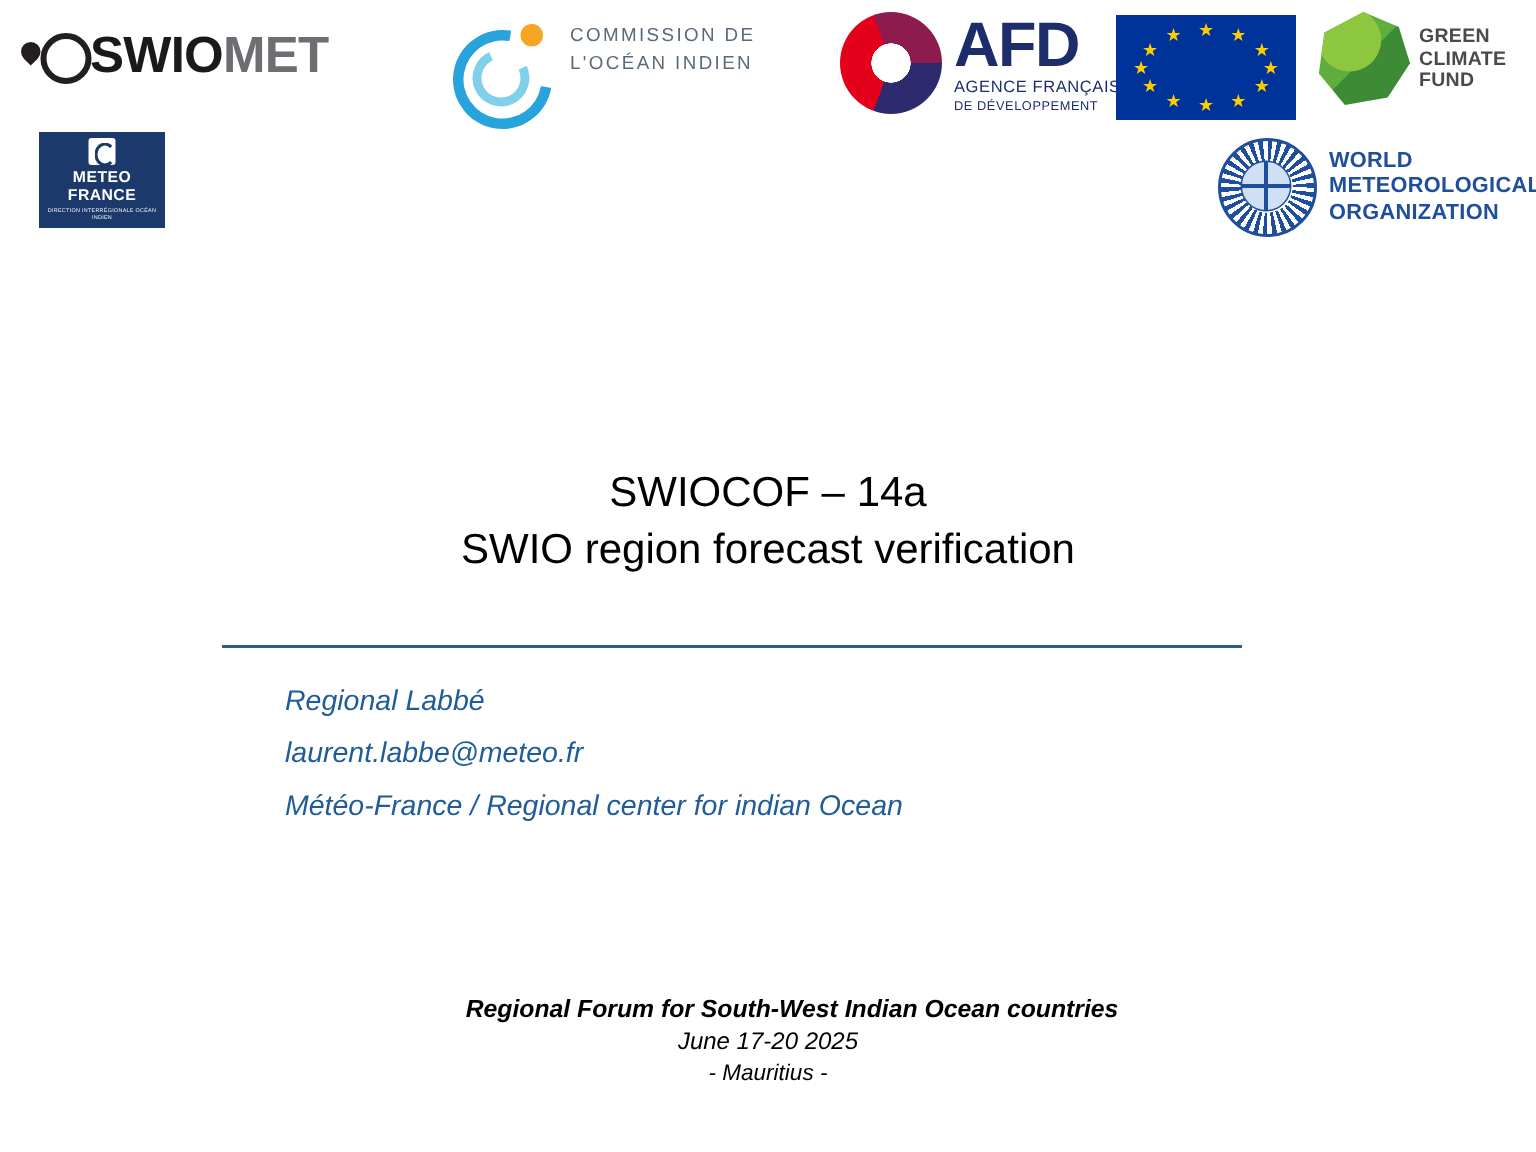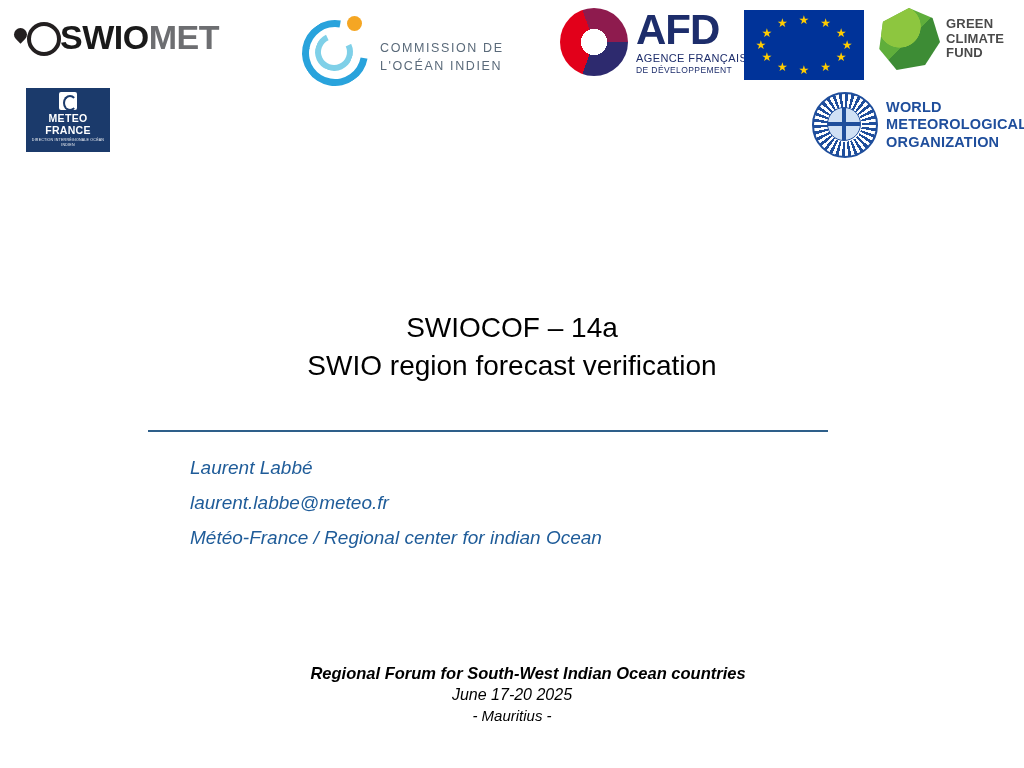--- a/index.html
+++ b/index.html
@@ -66,21 +66,21 @@
   }
   .hydromet-text .hy { color: #1a1a1a; }
   .hydromet-text .met { color: #6d6e71; }
 
   
   .logo-coi {
     position: absolute;
     left: 298px;
     top: 14px;
     display: flex;
-    align-items: flex-end;
+    align-items: flex-start;
     gap: 10px;
   }
   .coi-mark {
     width: 72px;
     height: 62px;
     position: relative;
   }
   .coi-mark .swirl-outer {
     position: absolute;
     left: 4px; top: 6px;
@@ -434,21 +434,21 @@
 </div>
 
 <div class="title-block">
   <div class="slide-title">SWIOCOF – 14a</div>
   <div class="slide-subtitle">SWIO region forecast verification</div>
 </div>
 
 <div class="title-rule"></div>
 
 <div class="author-block">
-  <div>Laurent Labbé</div>
+  <div>Regional Labbé</div>
   <div>laurent.labbe@meteo.fr</div>
   <div>Météo-France / Regional center for indian Ocean</div>
 </div>
 
 <div class="footer-block">
   <div class="footer-line1">Regional Forum for South-West Indian Ocean countries</div>
   <div class="footer-line2">June 17-20 2025</div>
   <div class="footer-line3">- Mauritius -</div>
 </div>
 

